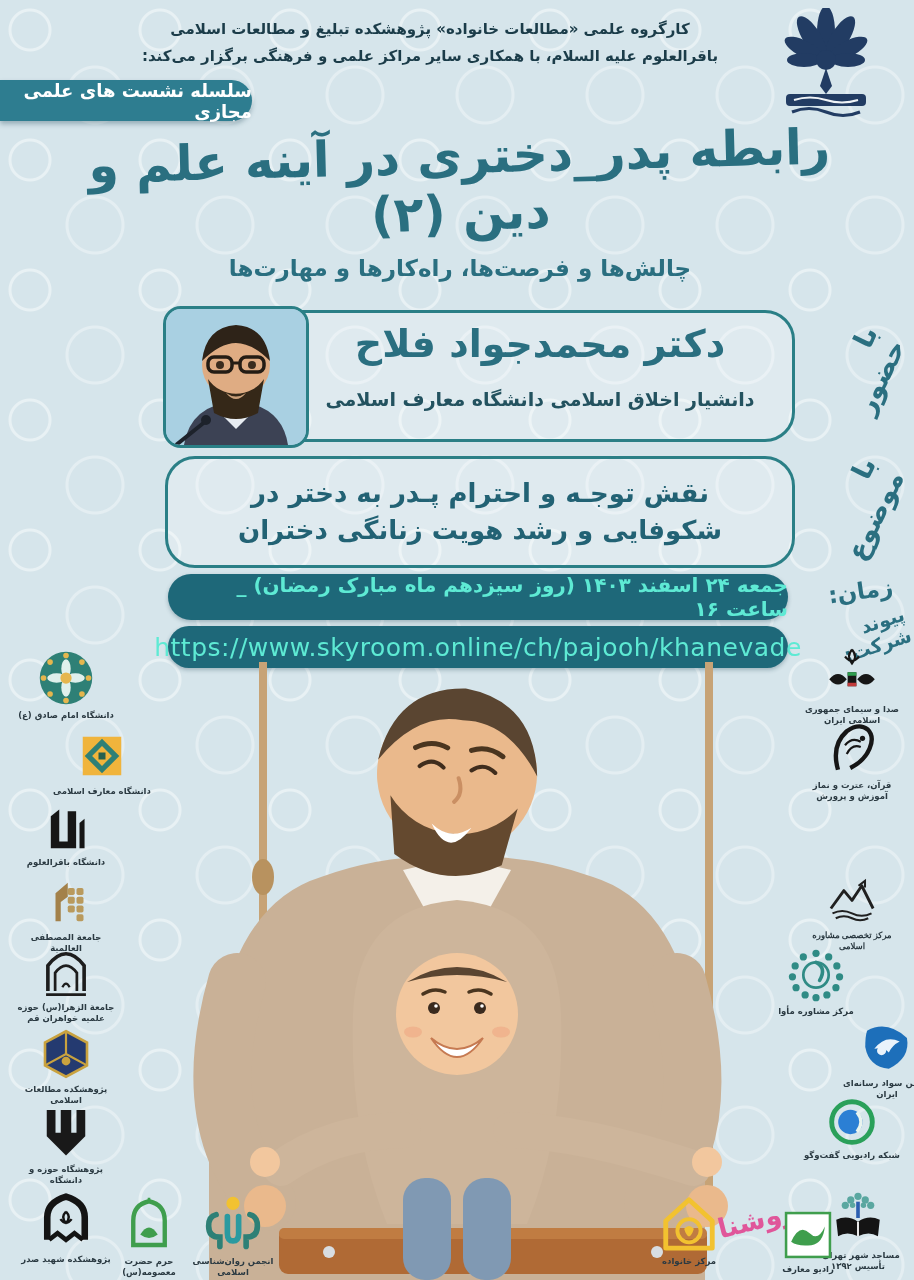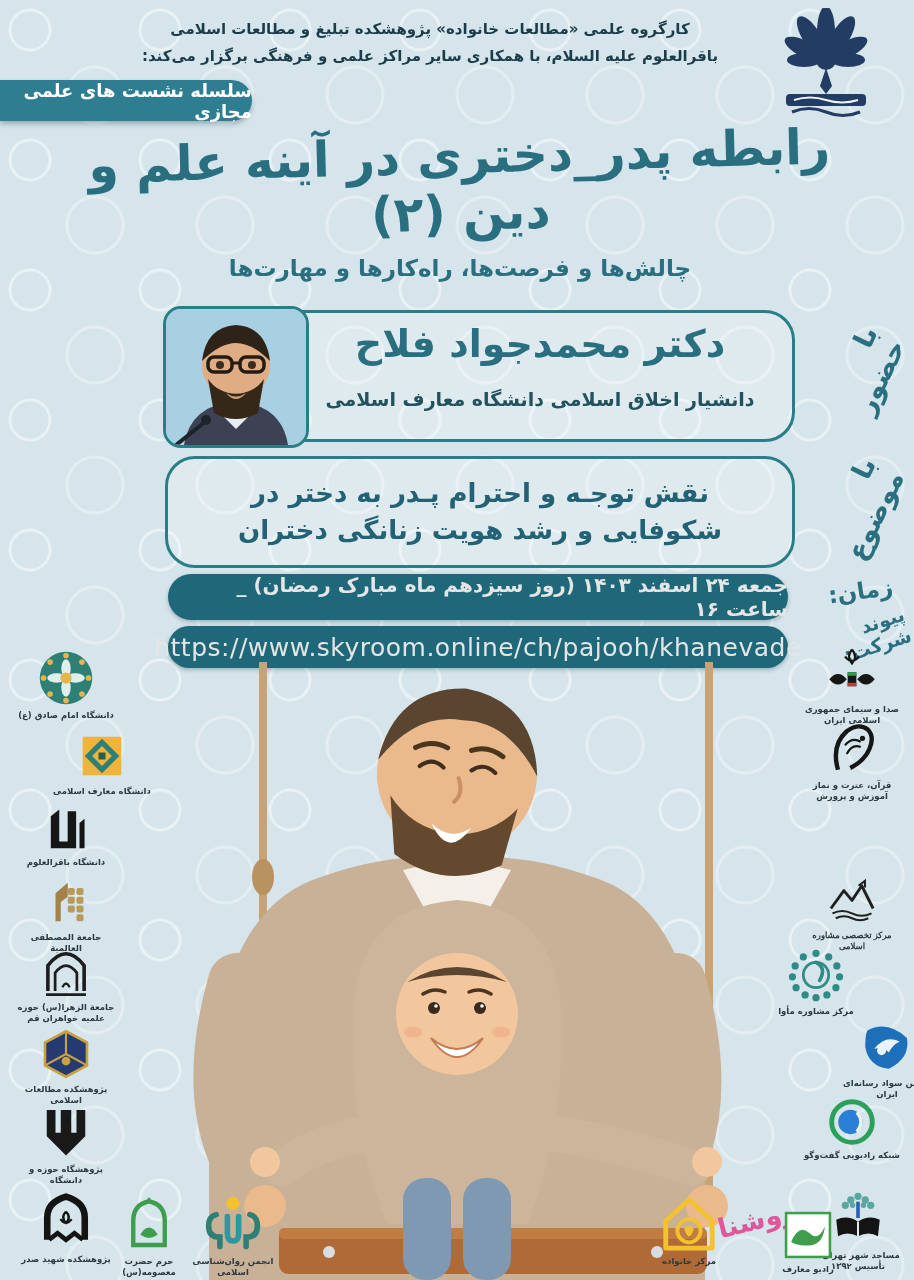--- a/index.html
+++ b/index.html
@@ -29,21 +29,21 @@
   
   .speaker-box{left:165px;top:310px;width:624px;height:126px;border:3px solid #2a7f86;border-radius:30px;background:rgba(255,255,255,.22);}
   .speaker-name{left:320px;top:322px;width:440px;text-align:center;font-size:38px;font-weight:700;color:#2a6f80;}
   .speaker-role{left:320px;top:388px;width:440px;text-align:center;font-size:19px;font-weight:700;color:#23525f;}
   .speaker-photo{left:163px;top:306px;width:140px;height:136px;border:3px solid #2a7f86;border-radius:18px;overflow:hidden;background:#a9d0e2;}
   
   .topic-box{left:165px;top:456px;width:624px;height:106px;border:3px solid #2a7f86;border-radius:30px;background:rgba(255,255,255,.22);
      display:flex;flex-direction:column;align-items:center;justify-content:center;gap:6px;}
   .topic-line{font-size:26px;font-weight:800;color:#226274;text-align:center;line-height:1.2;}
   
-  .bar{background:#1e6879;border-radius:26px;display:flex;align-items:center;justify-content:center;color:#e5e5e5;box-shadow:0 2px 4px rgba(20,60,75,.3);}
+  .bar{background:#1e6879;border-radius:26px;display:flex;align-items:center;justify-content:center;color:#5eead4;box-shadow:0 2px 4px rgba(20,60,75,.3);}
   .date-bar{left:168px;top:574px;width:620px;height:46px;font-size:20px;font-weight:700;}
   .url-bar{left:168px;top:626px;width:620px;height:42px;font-size:25px;letter-spacing:.5px;}
   
   .hero{left:151px;top:662px;width:612px;height:618px;}
   
   .logo{position:absolute;margin:0;width:104px;text-align:center;}
   .logo .art{display:flex;align-items:center;justify-content:center;}
   .logo figcaption{font-size:8.5px;font-weight:700;color:#2b3a42;line-height:1.25;margin-top:2px;}
   .roshana-text{font-size:27px;font-weight:700;color:#e0569a;transform:rotate(-14deg);display:inline-block;}
 </style>

